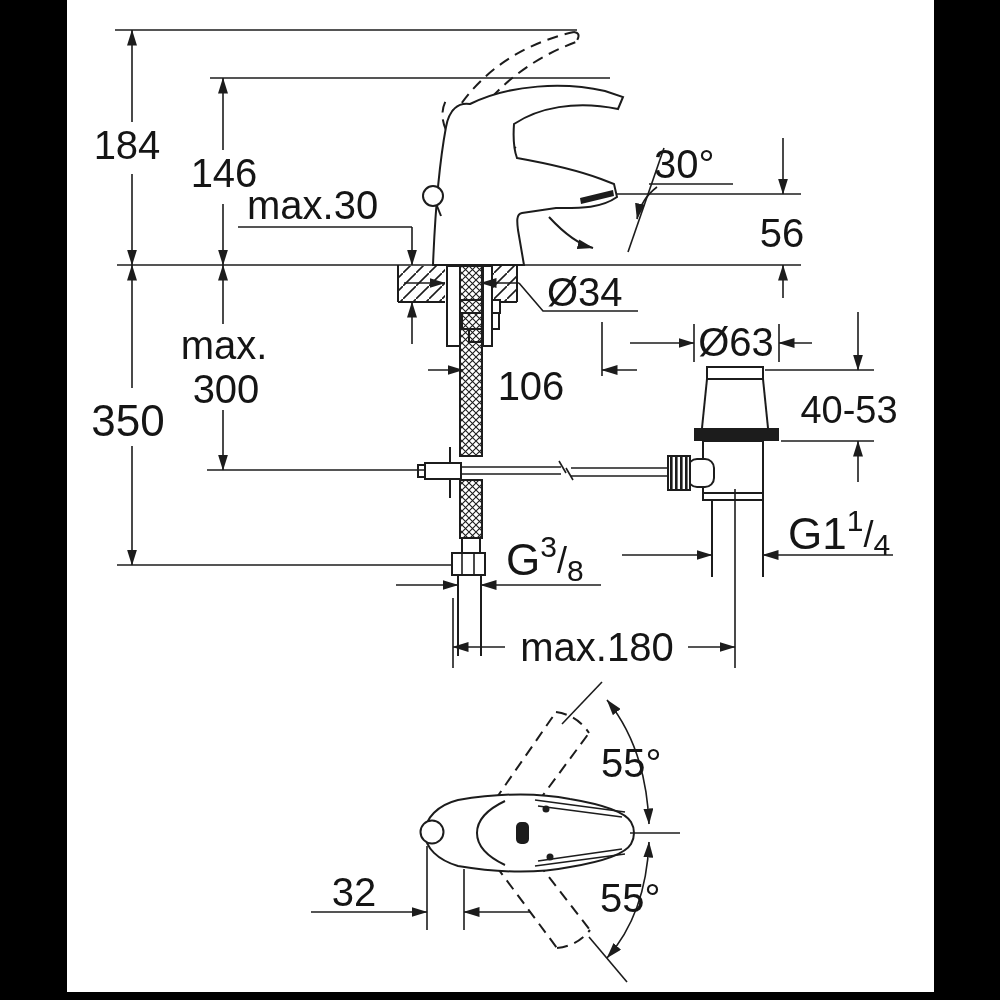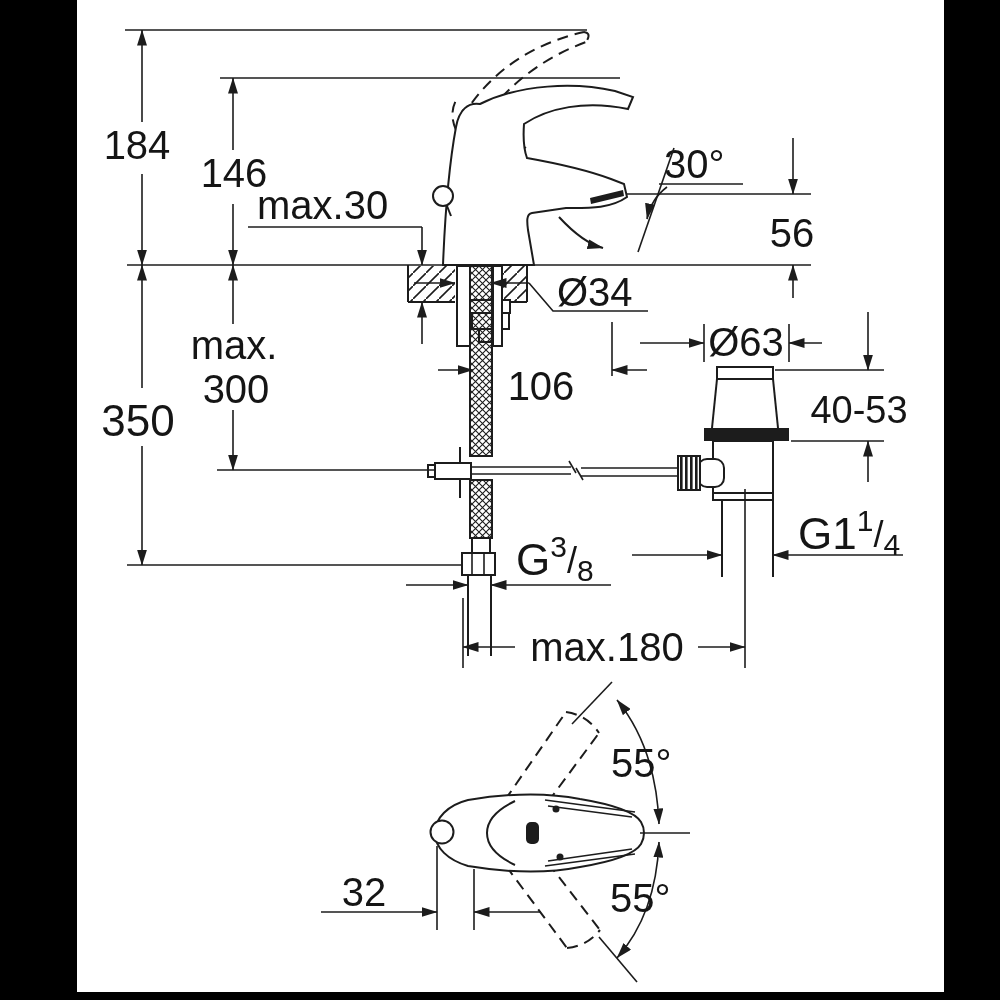--- a/index.html
+++ b/index.html
@@ -1,16 +1,16 @@
 <!DOCTYPE html>
 <html><head>
 <meta charset="utf-8">
 <style>
   html,body{margin:0;padding:0;background:#000;}
-  .stage{position:relative;width:964px;height:1000px;background:#000;overflow:hidden;margin-left:10px;}
+  .stage{position:relative;width:964px;height:1000px;background:#000;overflow:hidden;}
   svg{display:block;}
   .ln{stroke:#1c1c1c;stroke-width:2;fill:none;}
   .ln15{stroke:#1c1c1c;stroke-width:1.6;fill:none;}
   .fillw{fill:#ffffff;stroke:#1c1c1c;stroke-width:2;}
   .solid{fill:#1c1c1c;stroke:none;}
   .dash{stroke-dasharray:11 7;}
   text{font-family:"Liberation Sans","DejaVu Sans",sans-serif;fill:#151515;}
   .dim{font-size:40px;}
   .dim38{font-size:38px;}
   .dim44{font-size:44px;}

